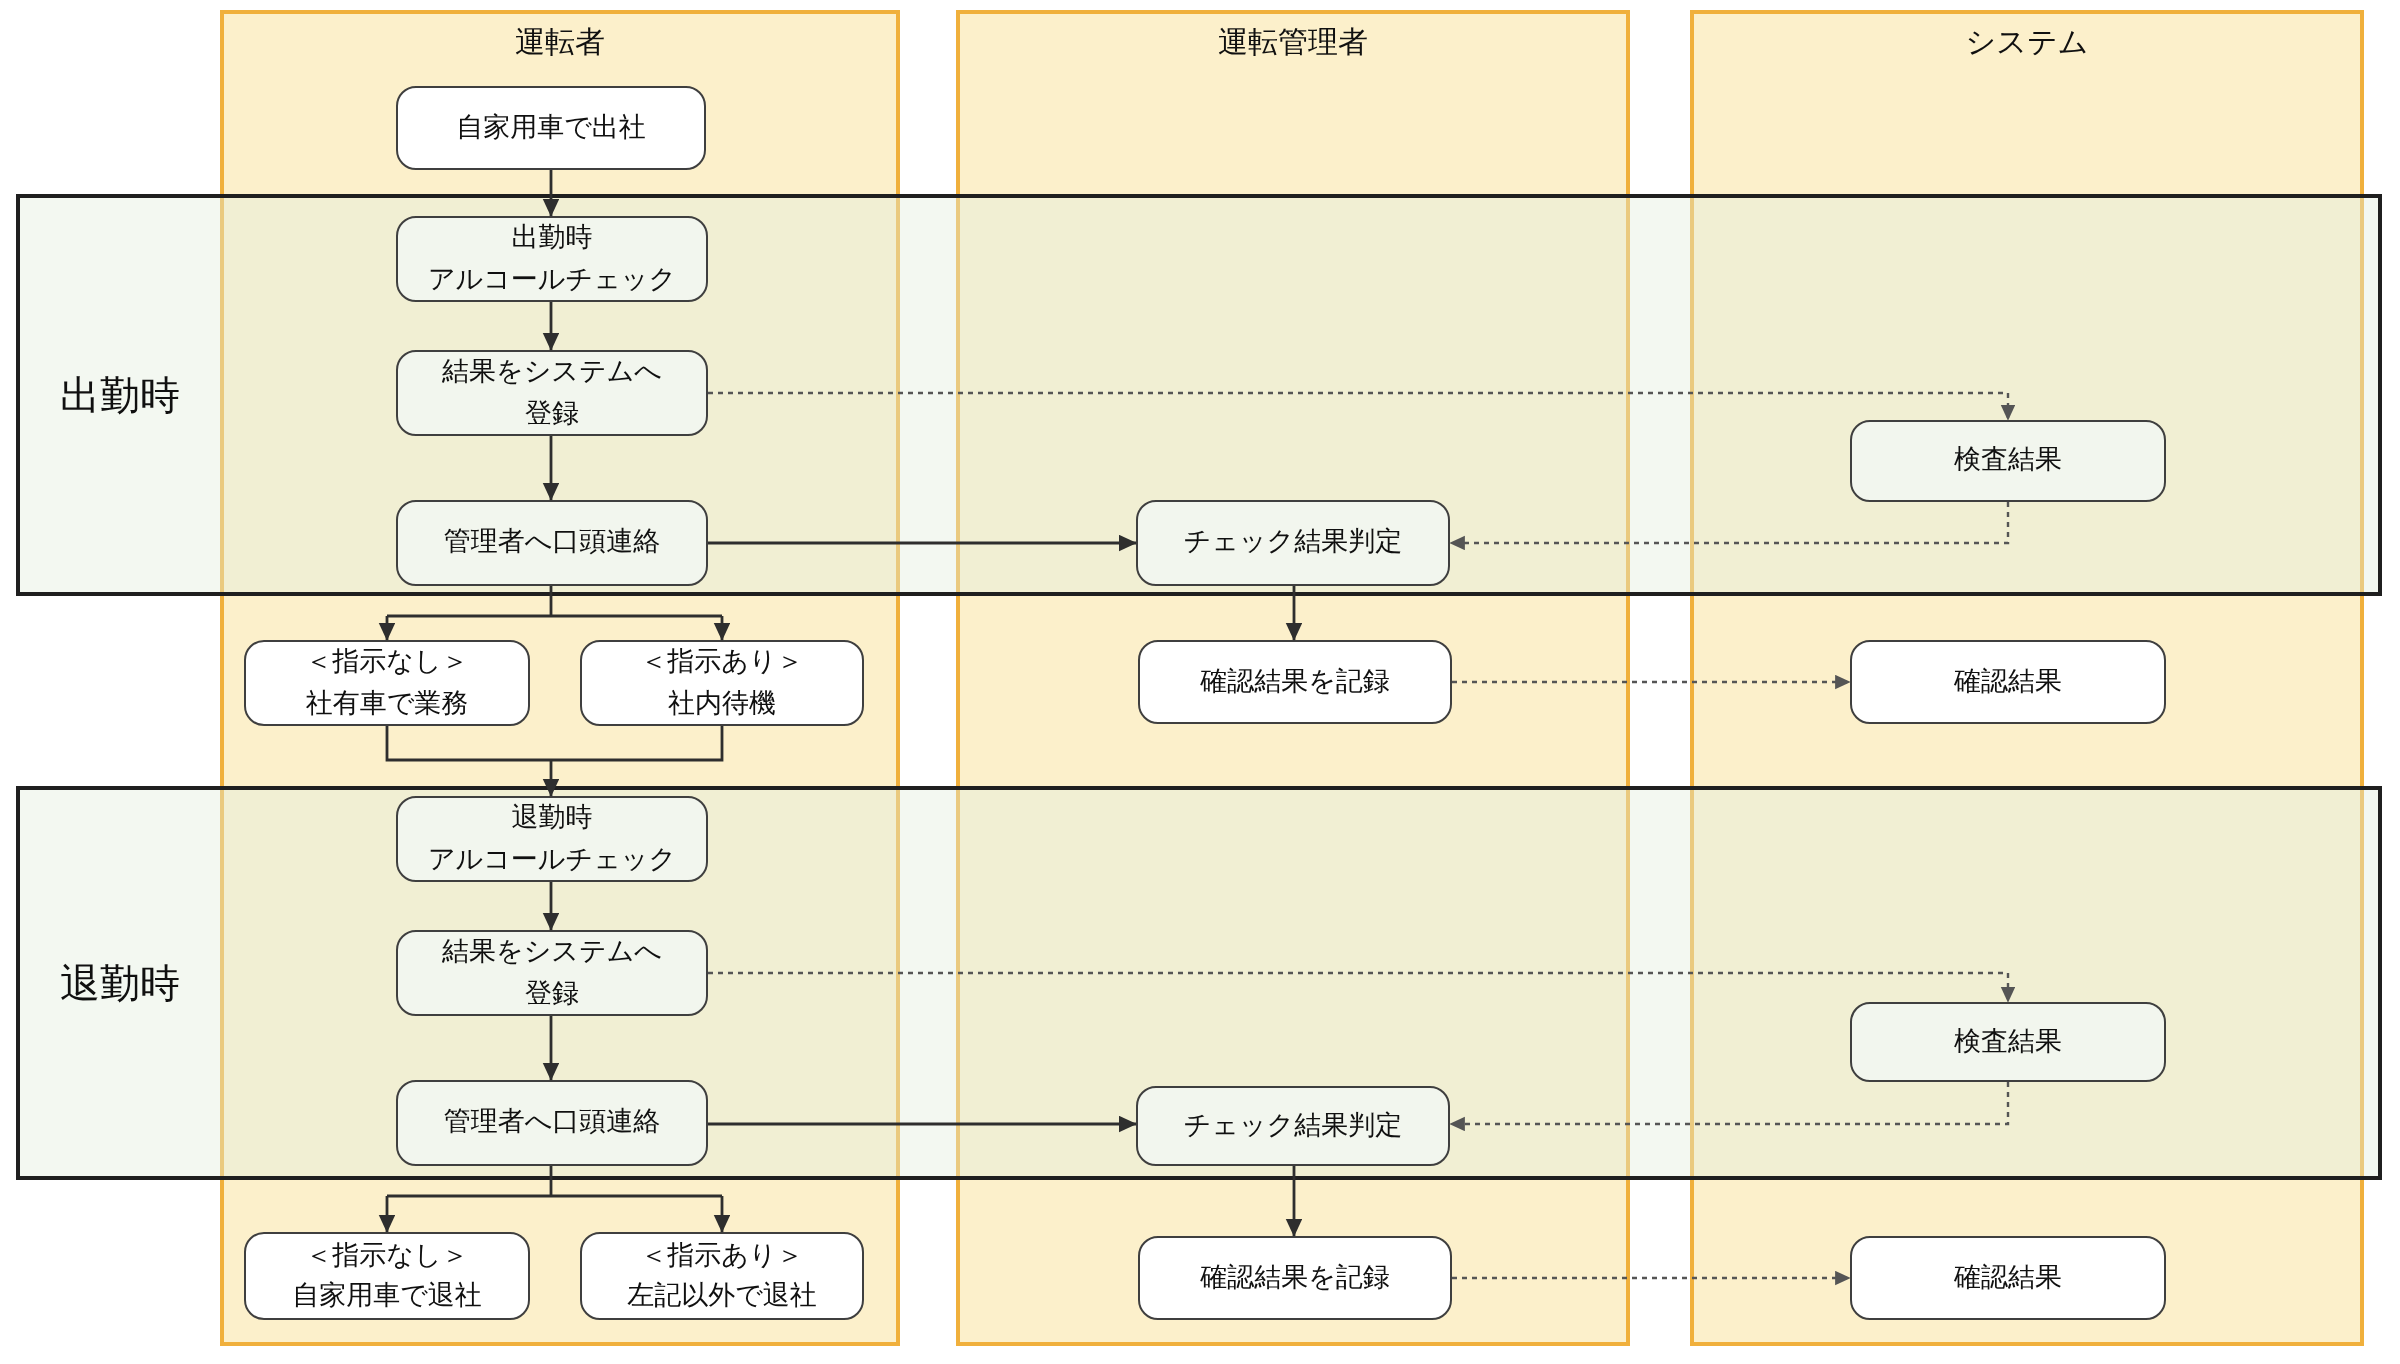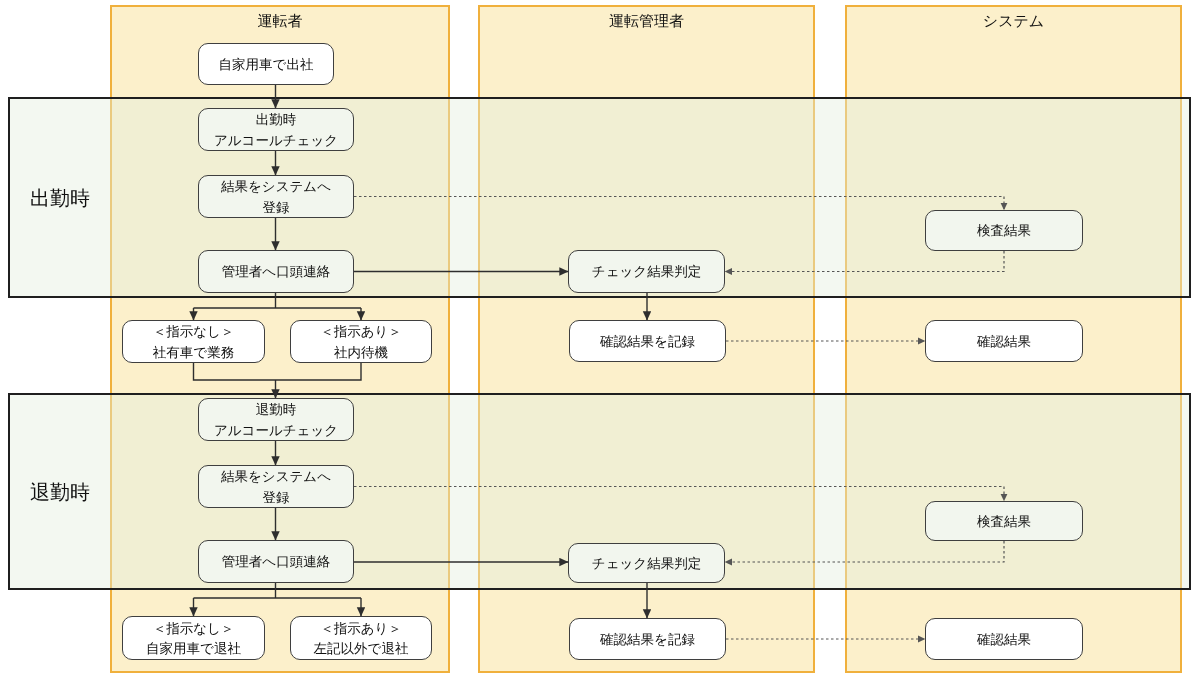--- a/index.html
+++ b/index.html
@@ -53,21 +53,21 @@
 
   <div class="band" style="top:97px;height:201px;">
     <div class="band-fill"></div>
     <div class="band-label">出勤時</div>
   </div>
   <div class="band" style="top:393px;height:197px;">
     <div class="band-fill"></div>
     <div class="band-label">退勤時</div>
   </div>
 
-  <div class="node" style="left:198px;top:43px;width:136px;height:42px;">自家用車で出社</div>
+  <div class="node" style="left:198px;top:43px;width:155px;height:42px;">自家用車で出社</div>
   <div class="node tint" style="left:198px;top:108px;width:156px;height:43px;">出勤時
 アルコールチェック</div>
   <div class="node tint" style="left:198px;top:175px;width:156px;height:43px;">結果をシステムへ
 登録</div>
   <div class="node tint" style="left:198px;top:250px;width:156px;height:43px;">管理者へ口頭連絡</div>
   <div class="node" style="left:122px;top:320px;width:143px;height:43px;">＜指示なし＞
 社有車で業務</div>
   <div class="node" style="left:290px;top:320px;width:142px;height:43px;">＜指示あり＞
 社内待機</div>
   <div class="node tint" style="left:198px;top:398px;width:156px;height:43px;">退勤時

